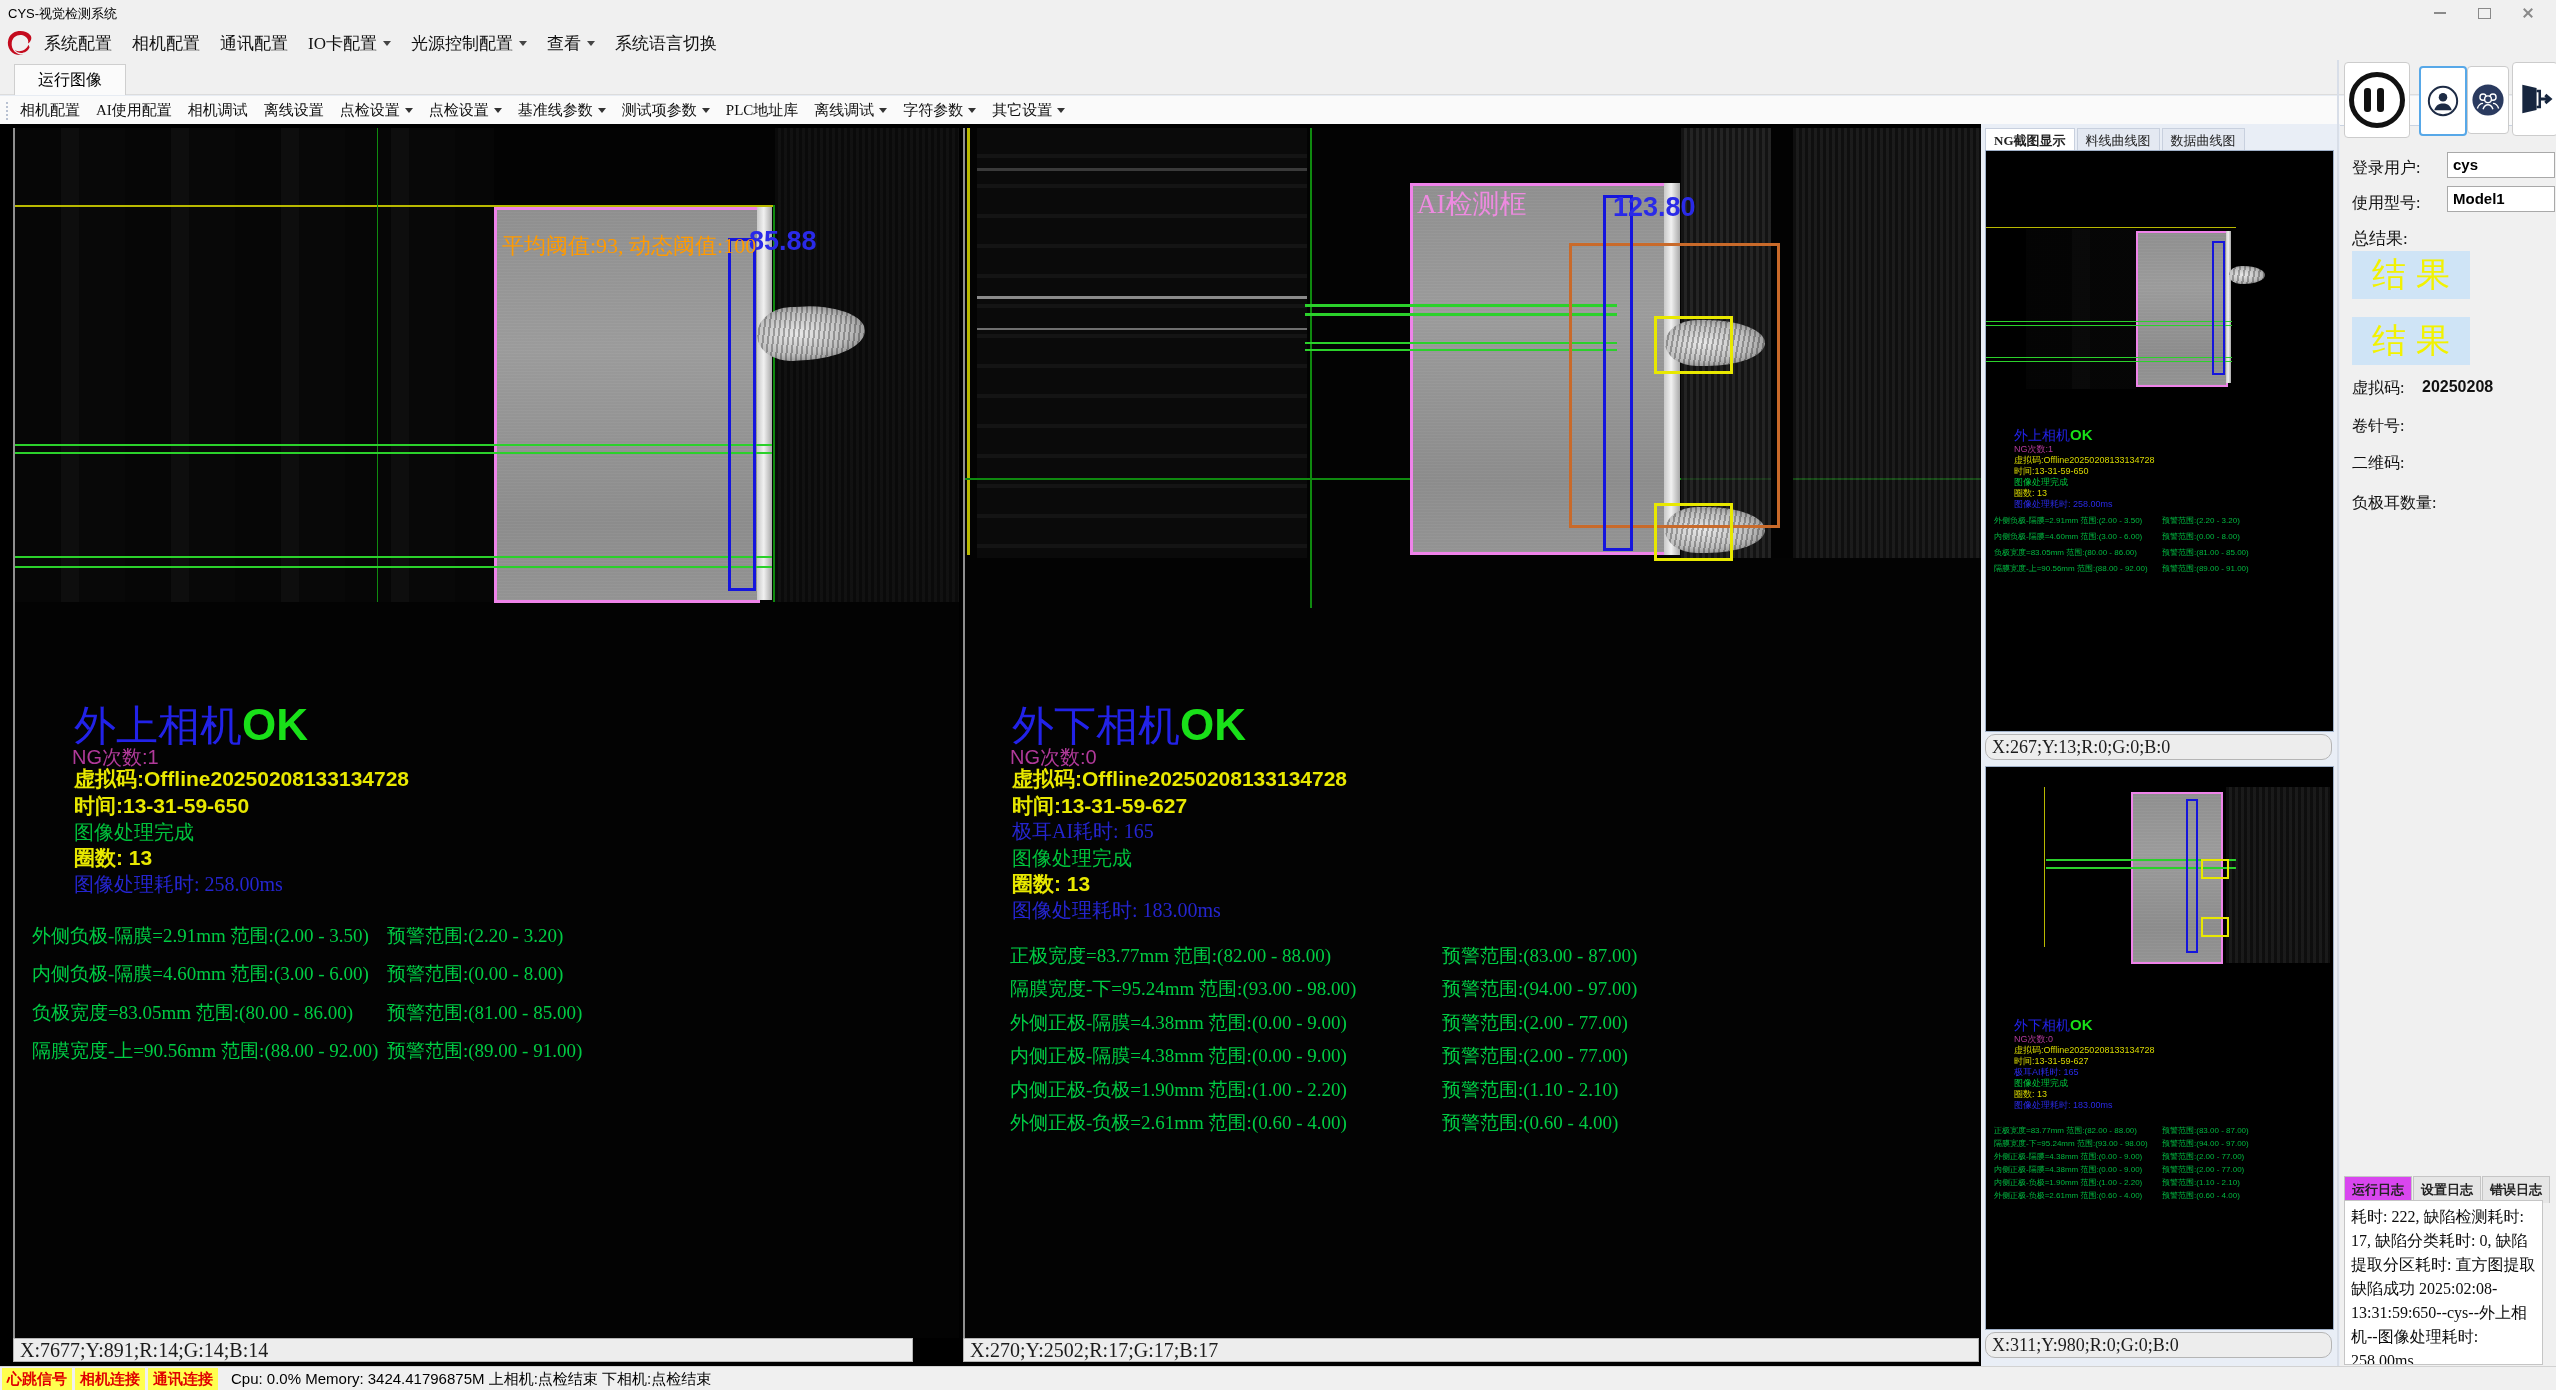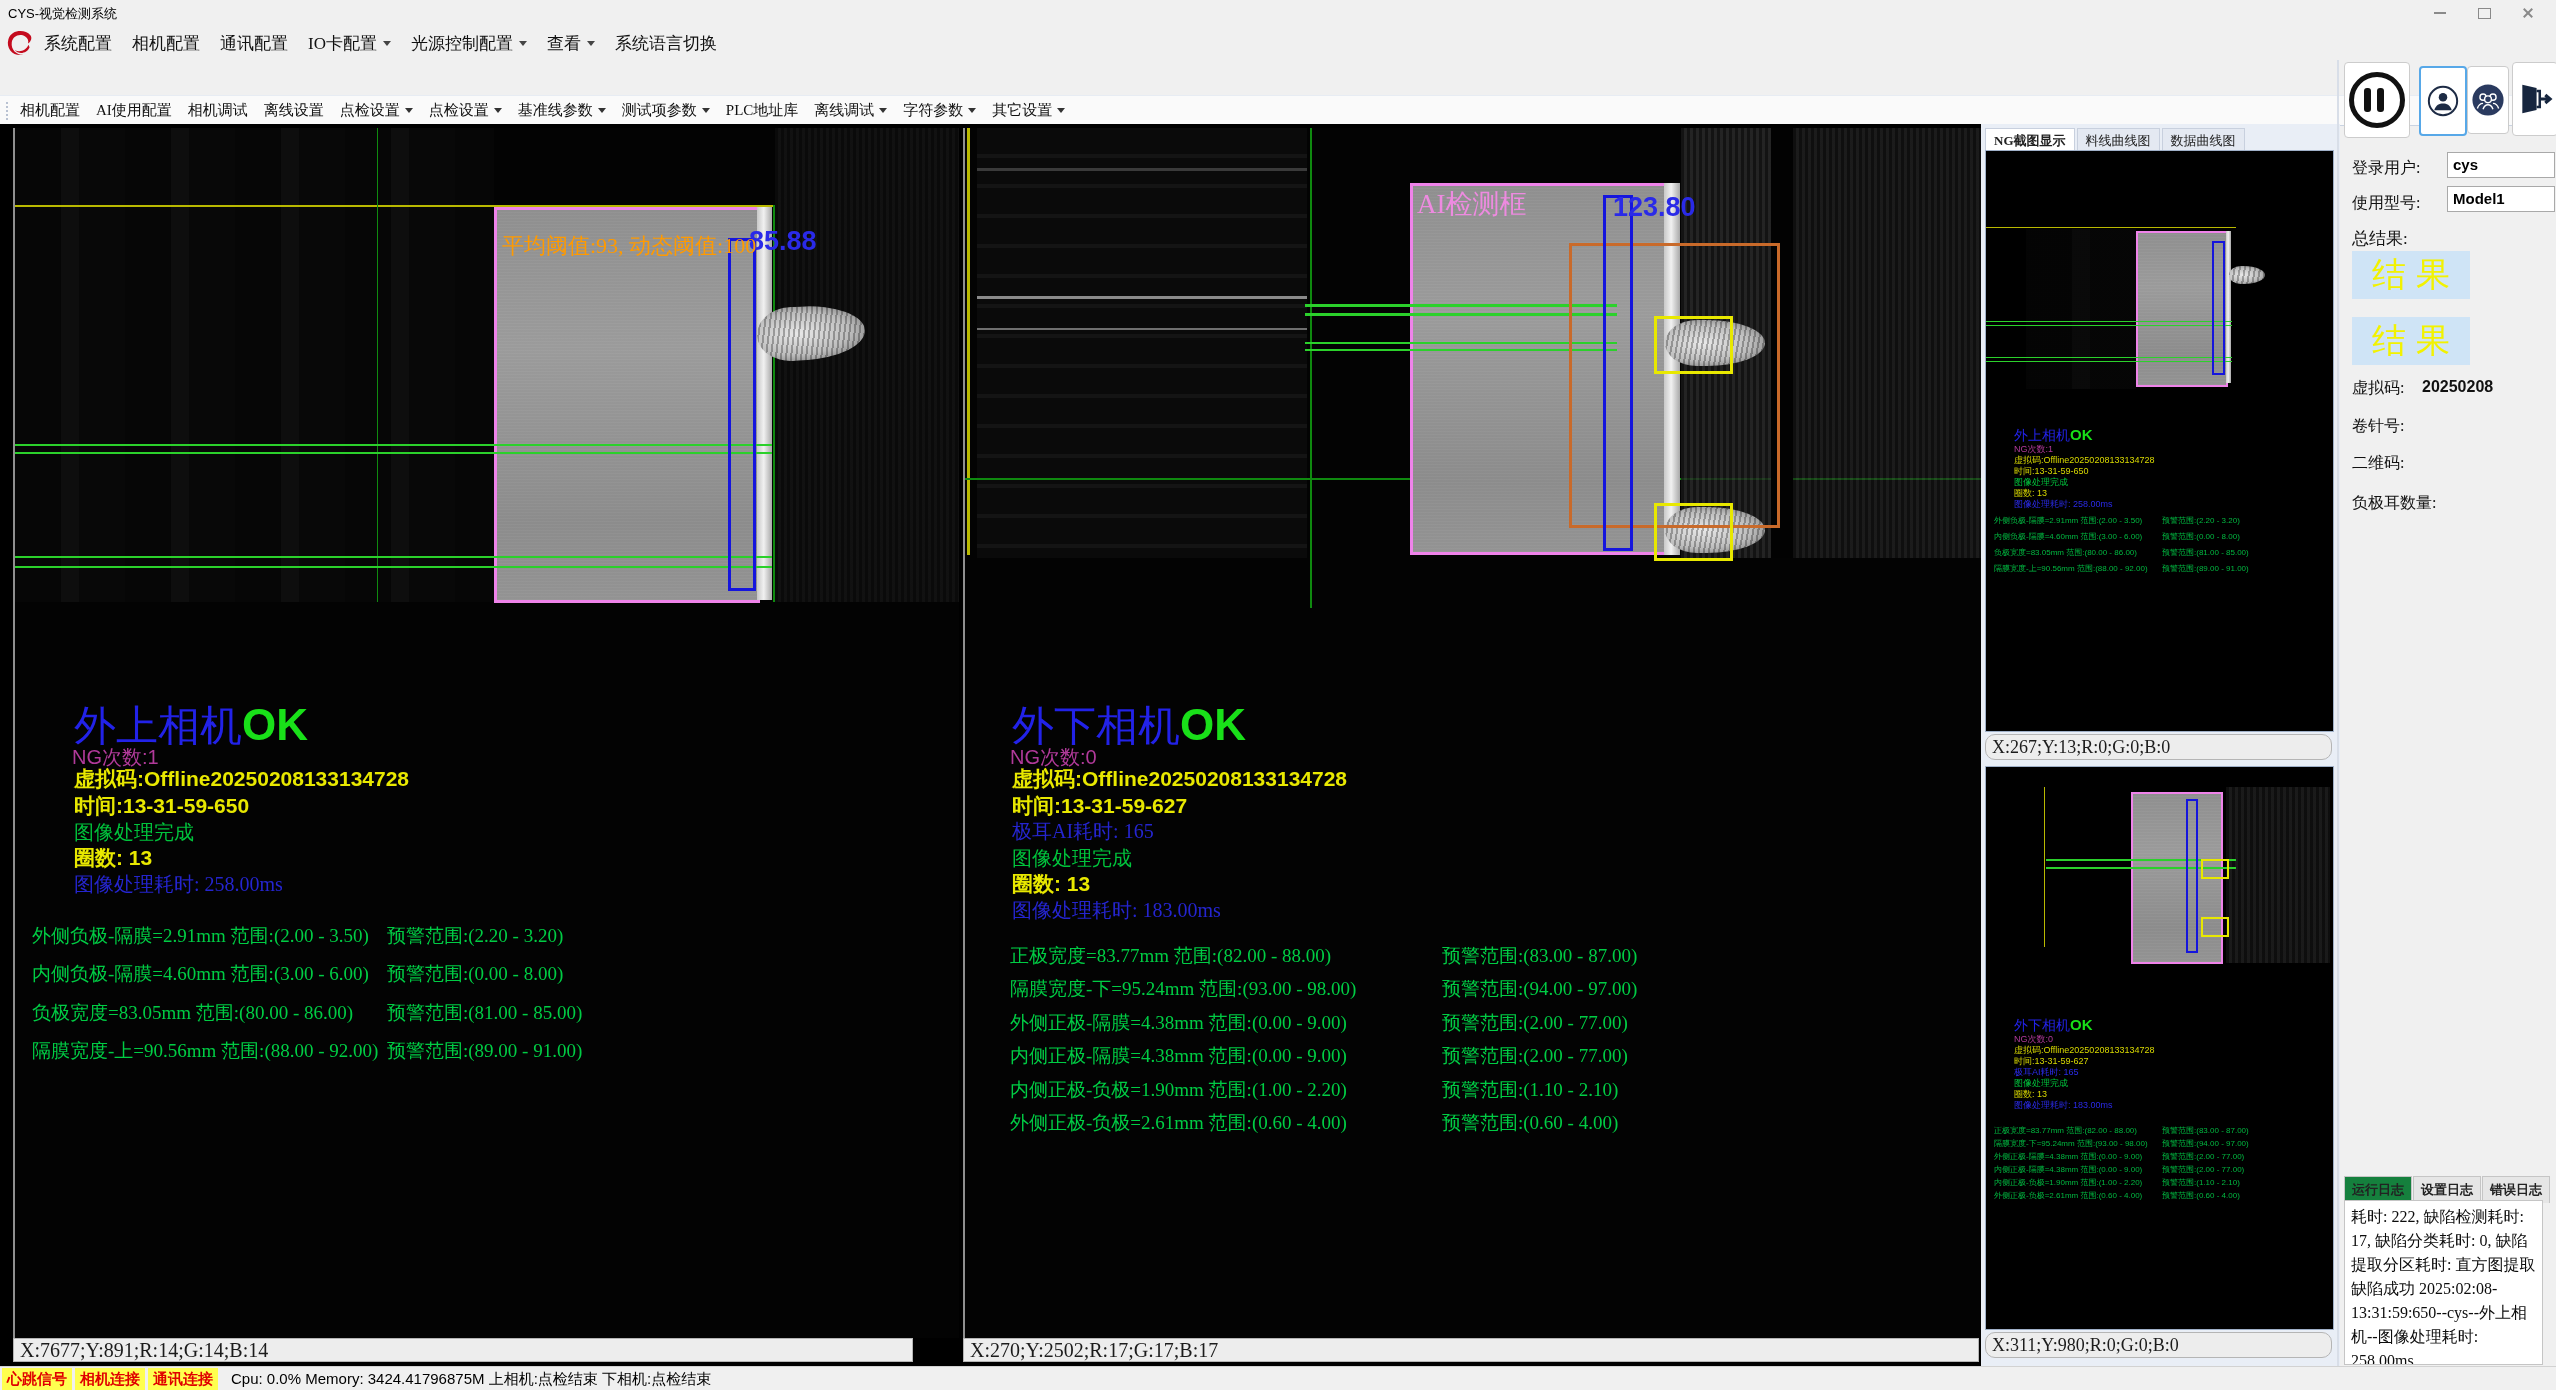--- a/index.html
+++ b/index.html
@@ -102,21 +102,21 @@
   .pause-ring::before,.pause-ring::after{content:"";position:absolute;top:11px;width:7px;height:24px;background:#111;border-radius:3px;}
   .pause-ring::before{left:10px;} .pause-ring::after{left:23px;}
   .lbl{position:absolute;font-size:16px;font-family:"Liberation Serif",serif;color:#111;white-space:nowrap;}
   .inp{position:absolute;background:#fff;border:1px solid #a9a9a9;font-size:15px;font-weight:bold;padding:3px 5px;box-sizing:border-box;width:108px;height:26px;}
   .result-box{position:absolute;width:118px;height:48px;background:#cfe4f6;color:#f2f200;font-size:34px;font-family:"Liberation Serif",serif;display:flex;align-items:center;justify-content:center;letter-spacing:10px;padding-left:10px;box-sizing:border-box;}
   .val-b{font-weight:bold;font-family:"Liberation Sans",sans-serif;}
 
   
   .log-tabs{position:absolute;left:2344px;top:1176px;display:flex;}
   .log-tab{font-size:13px;font-weight:bold;font-family:"Liberation Serif",serif;padding:4px 7px;background:#e6e6e6;border:1px solid #c5c5c5;border-bottom:none;margin-right:1px;color:#222;}
-  .log-tab.active{background:#15803d;}
+  .log-tab.active{background:#d946ef;}
   .log-area{position:absolute;left:2344px;top:1200px;width:199px;height:165px;background:#fff;border:1px solid #c5c5c5;box-sizing:border-box;padding:4px 6px;font-size:16px;line-height:24px;font-family:"Liberation Serif",serif;color:#0c0c0c;overflow:hidden;}
 
   
   .statusbar{position:absolute;left:0;top:1366px;width:2556px;height:24px;background:#f0f0f0;border-top:1px solid #d2d2d2;display:flex;align-items:center;}
   .badge{background:#ffff4f;color:#e00000;font-weight:bold;font-size:15px;font-family:"Liberation Serif",serif;padding:2px 5px;margin-right:3px;white-space:nowrap;}
   .badge:first-child{margin-left:2px;}
   .sb-info{margin-left:10px;font-size:15px;color:#000;white-space:nowrap;}
 </style>
 </head>
 <body>
@@ -162,20 +162,25 @@
       </span>
     <span class="menu-item">
         <span>查看</span>
         <span class="caret"></span>
       </span>
     <span class="menu-item">
         <span>系统语言切换</span>
       </span>
   </div>
 
+  <div class="viewtab-row">
+    <div class="viewtab">
+        <span>运行图像</span>
+      </div>
+  </div>
 
   <div class="toolbar">
     <span class="grip"></span>
     <span class="tool-item">
         <span>相机配置</span>
       </span>
     <span class="tool-item">
         <span>AI使用配置</span>
       </span>
     <span class="tool-item">

